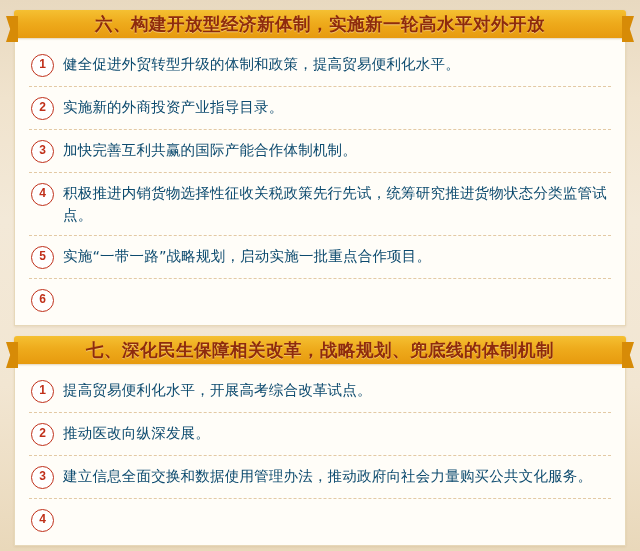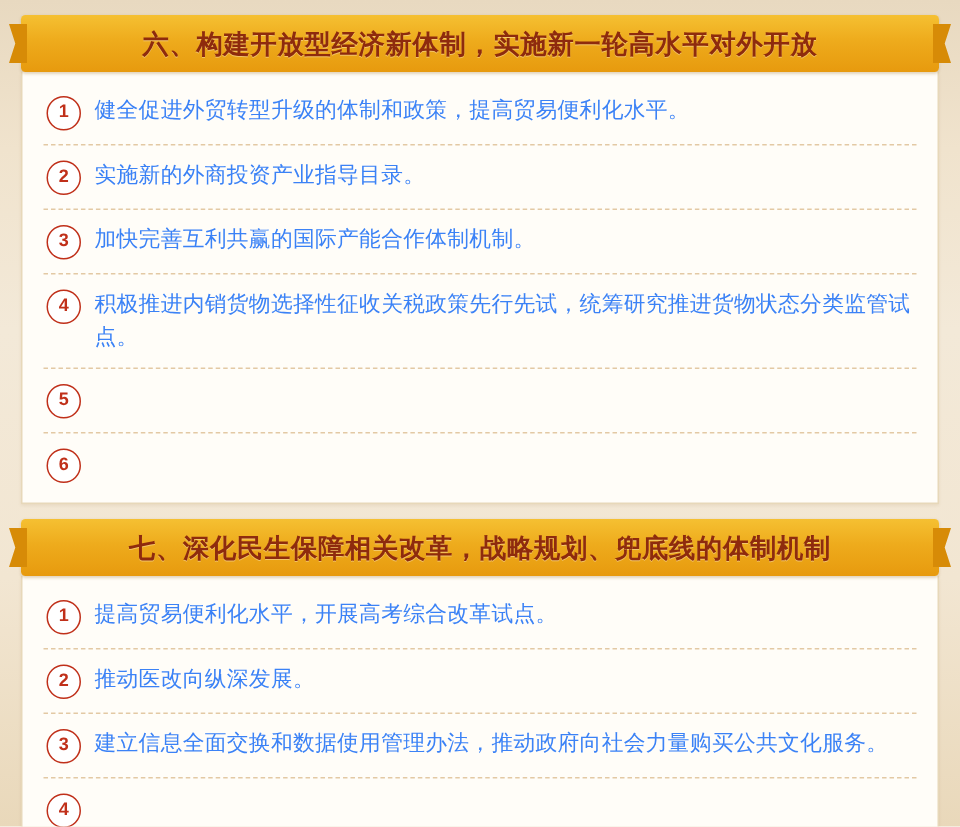--- a/index.html
+++ b/index.html
@@ -18,21 +18,21 @@
     position: relative;
     width: 640px;
     height: 551px;
     box-sizing: border-box;
     padding: 0 14px;
   }
   
   .section-header {
     position: relative;
     margin-top: 10px;
-    height: 38px;
+    height: 28px;
     background: linear-gradient(180deg, #f5c032 0%, #eeab1c 45%, #e79a0e 100%);
     border-radius: 3px;
     display: flex;
     align-items: center;
     box-shadow: 0 1px 2px rgba(140,90,10,0.25);
   }
   .section-header .ribbon-left,
   .section-header .ribbon-right {
     position: absolute;
     top: 6px;
@@ -81,21 +81,21 @@
     font-weight: bold;
     line-height: 19px;
     text-align: center;
     margin-right: 9px;
     margin-top: 1px;
     font-family: "Liberation Sans", sans-serif;
   }
   .item-text {
     flex: 1 1 auto;
     font-size: 14.5px;
-    color: #3b82f6;
+    color: #0c4a6e;
     line-height: 22px;
     letter-spacing: 0.2px;
   }
 </style>
 </head>
 <body>
 
 <div class="page">
 
   <div class="section-header">
@@ -115,20 +115,21 @@
     <div class="item">
       <span class="badge">3</span>
       <span class="item-text">加快完善互利共赢的国际产能合作体制机制。</span>
     </div>
     <div class="item">
       <span class="badge">4</span>
       <span class="item-text">积极推进内销货物选择性征收关税政策先行先试，统筹研究推进货物状态分类监管试点。</span>
     </div>
     <div class="item">
       <span class="badge">5</span>
+      <span class="item-text">实施“一带一路”战略规划，启动实施一批重点合作项目。</span>
     </div>
     <div class="item last">
       <span class="badge">6</span>
     </div>
   </div>
 
   <div class="section-header">
     <span class="ribbon-left"></span>
     <span class="ribbon-right"></span>
     <div class="section-title">七、深化民生保障相关改革，战略规划、兜底线的体制机制</div>

